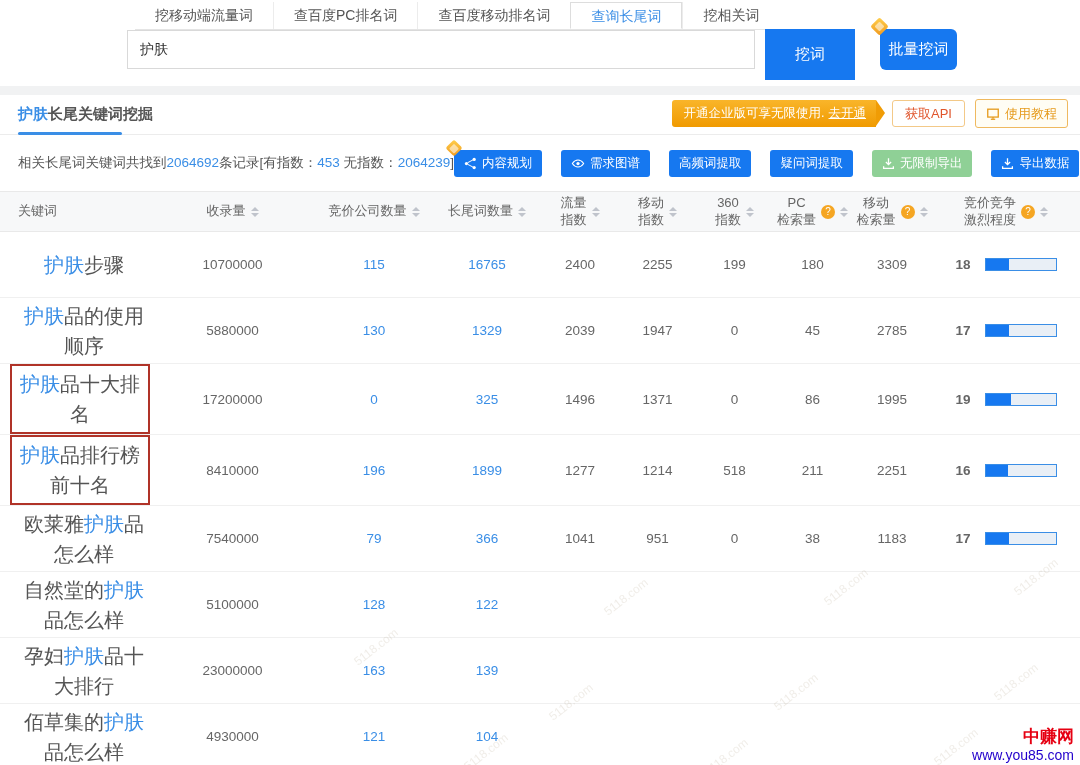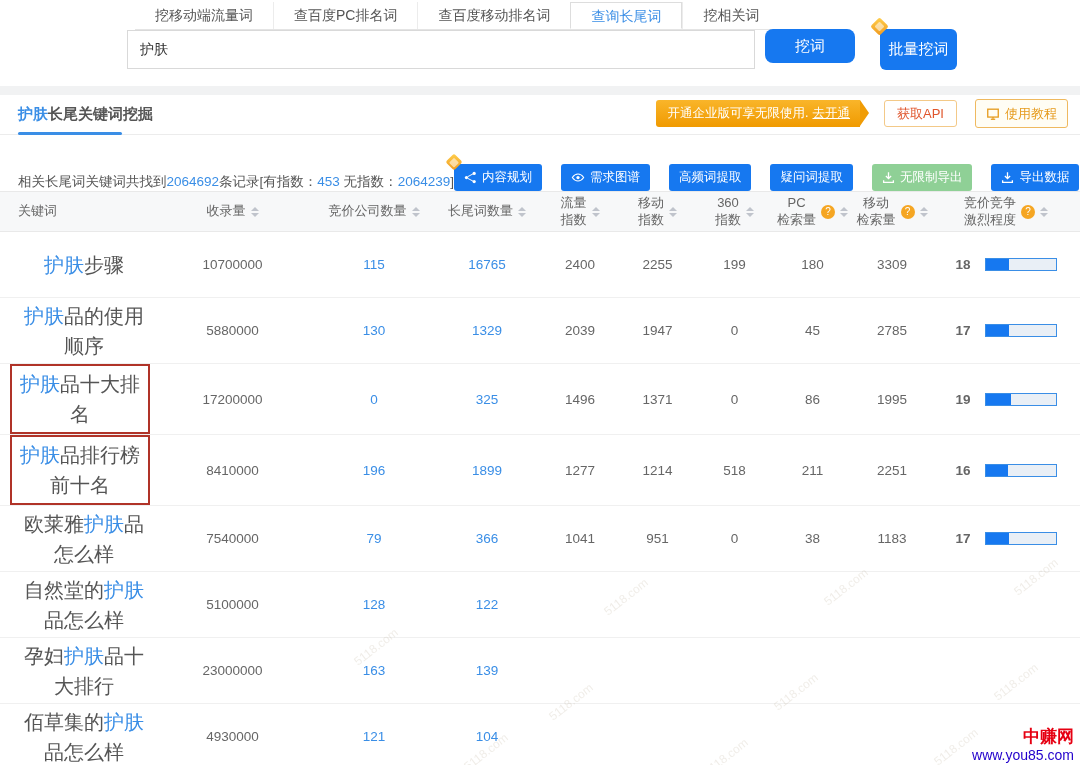--- a/index.html
+++ b/index.html
@@ -10,51 +10,51 @@
   
   .tabs { position:absolute; left:135px; top:2px; display:flex; border-bottom:1px solid #e4e4e4; }
   .tab { padding:0 20px; line-height:26px; height:27px; font-size:14px; color:#555; cursor:pointer; background:#fff; }
   .tab + .tab { border-left:1px solid #ececec; }
   .tab.active { color:#3a8ee6; border:1px solid #ddd; border-bottom:1px solid #fff; margin-bottom:-1px; }
 
   
   .search-input { position:absolute; left:127px; top:30px; width:628px; height:39px;
                   border:1px solid #d9d9d9; padding:0 12px; font-size:14px; color:#333; outline:none;
                   font-family:"Liberation Sans", sans-serif; }
-  .btn-dig { position:absolute; left:765px; top:29px; width:90px; height:34px; background:#1678f0;
-             color:#fff; font-size:15px; border:none; border-radius:8px; cursor:pointer; }
+  .btn-dig { position:absolute; left:765px; top:29px; width:90px; height:51px; background:#1678f0;
+             color:#fff; font-size:15px; border:none; border-radius:0; cursor:pointer; }
   .btn-batch { position:absolute; left:880px; top:29px; width:77px; height:41px; background:#1678f0;
                color:#fff; font-size:15px; border:none; border-radius:6px; cursor:pointer; }
   .crown { position:absolute; width:13px; height:13px; background:linear-gradient(135deg,#ffcf4d,#f09a1e);
            transform:rotate(45deg); border-radius:2px; z-index:3; }
   .crown::after { content:''; position:absolute; left:3px; top:3px; width:7px; height:7px;
                   background:rgba(255,255,255,.55); border-radius:1px; }
   .crown.batch-crown { left:873px; top:20px; }
   .gray-band { position:absolute; left:0; top:86px; width:1080px; height:9px; background:#f1f2f3; }
 
   
   .main { position:absolute; left:0; top:95px; width:1080px; bottom:0; background:#fff; }
   .panel-head { position:relative; height:40px; border-bottom:1px solid #ececec; }
   .panel-title { position:absolute; left:18px; top:10px; font-size:15px; font-weight:600; color:#555; }
   .panel-title .hl { color:#3a8ee6; }
   .title-underline { position:absolute; left:18px; top:37px; width:104px; height:3px; background:#3a8ee6; border-radius:2px; }
-  .head-right { position:absolute; right:12px; top:4px; display:flex; align-items:center; gap:18px; }
+  .head-right { position:absolute; right:12px; top:4px; display:flex; align-items:center; gap:10px; }
   .promo { position:relative; height:27px; line-height:27px; padding:0 10px 0 12px; font-size:12.5px; color:#fff;
            background:linear-gradient(#f9b52a,#f09a00); border-radius:3px 0 0 3px; cursor:pointer; white-space:nowrap; }
   .promo::after { content:''; position:absolute; right:-9px; top:0; border-top:13.5px solid transparent;
                   border-bottom:13.5px solid transparent; border-left:9px solid #f09c05; }
   .promo-link { color:#fff; text-decoration:underline; margin-left:4px; cursor:pointer; }
   .btn-api { height:27px; padding:0 12px; background:#fff; border:1px solid #f3c988; border-radius:3px;
              color:#e0552c; font-size:13px; cursor:pointer; margin-left:6px; }
   .btn-tut { height:29px; padding:0 10px; background:#fffdf4; border:1px solid #efb95f; border-radius:3px;
              color:#e69b1e; font-size:13px; cursor:pointer; display:flex; align-items:center; gap:5px; }
   .btn-tut svg { display:block; }
 
   
-  .stats-row { position:relative; height:56px; display:flex; align-items:flex-end; justify-content:space-between;
+  .stats-row { position:relative; height:56px; display:flex; align-items:center; justify-content:space-between;
                padding:0 12px 0 18px; }
   .stats { font-size:13.5px; color:#555; white-space:nowrap; }
   .stats .num { color:#3a8ee6; }
   .toolbar { position:relative; display:flex; align-items:center; gap:19px; }
   .tbtn { height:27px; padding:0 10px; border:none; border-radius:3px; color:#fff; font-size:12.5px;
           display:flex; align-items:center; gap:5px; cursor:pointer; white-space:nowrap; position:relative; }
   .tbtn.blue { background:#1678f0; }
   .tbtn.green { background:#8fd096; }
   .tbtn svg { display:block; }
   .crown.toolbar-crown { left:-6px; top:-8px; width:12px; height:12px; }

